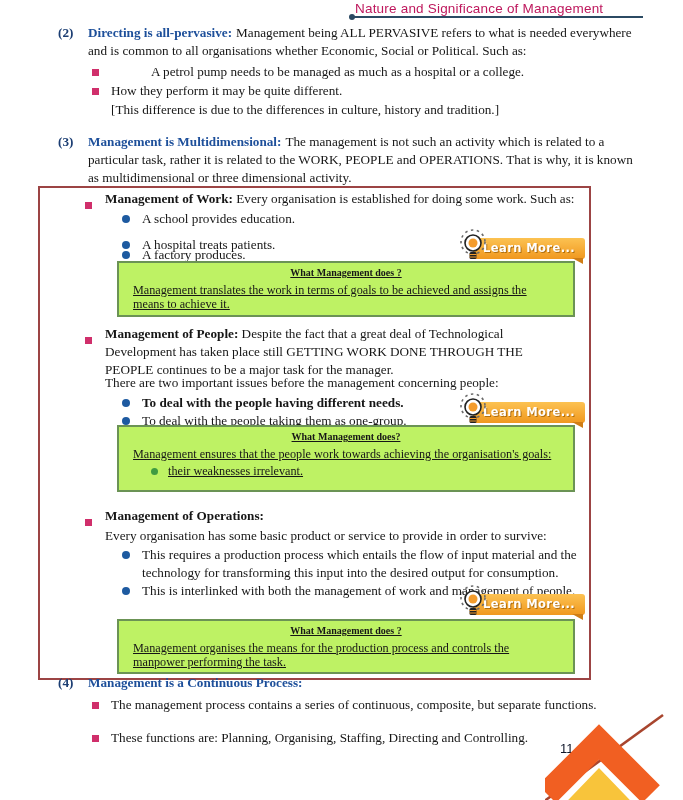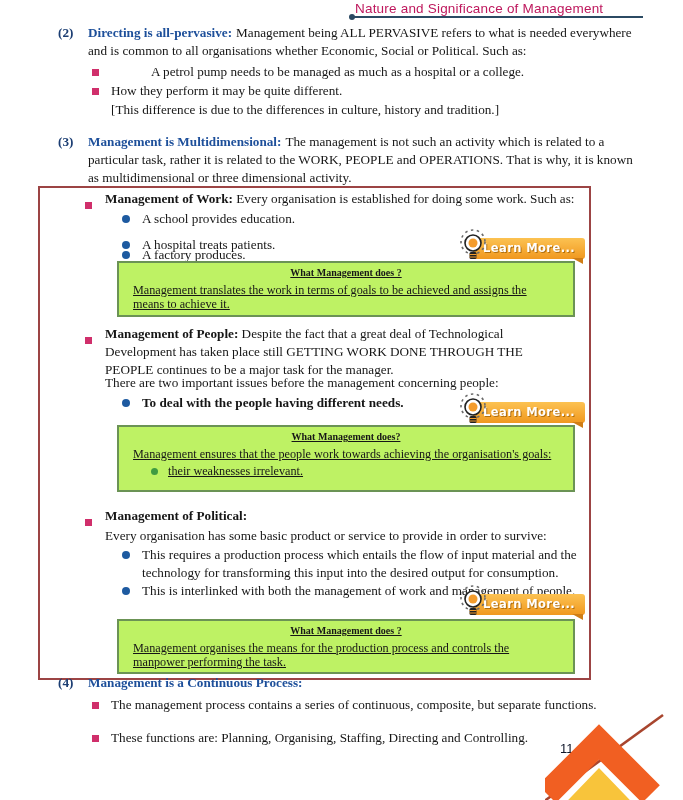--- a/index.html
+++ b/index.html
@@ -131,20 +131,24 @@
     <div class="rb rb-head" style="top:137px;left:45px;width:485px;position:absolute;">
       <span class="sq"></span>
       <span class="bold">Management of People:</span>
       <span>Despite the fact that a great deal of Technological Development has taken place still GETTING WORK DONE THROUGH THE PEOPLE continues to be a major task for the manager.</span>
     </div>
     <div class="rb" style="top:186px;left:65px;width:490px;">There are two important issues before the management concerning people:</div>
     <div class="rb brow" style="top:206px;left:82px;width:430px;font-weight:bold;">
       <span class="bluedot"></span>
       <span>To deal with the people having different needs.</span>
     </div>
+    <div class="rb brow" style="top:224px;left:82px;width:360px;">
+      <span class="bluedot"></span>
+      <span>To deal with the people taking them as one-group.</span>
+    </div>
 
     <div class="callout" style="top:237px;left:77px;width:458px;height:67px;">
       <div class="learn" style="top:-30px;right:-12px;">
         <span class="pill">Learn More...</span>
         <svg class="bulb" width="32" height="40" viewBox="0 0 32 40">
           <circle cx="16" cy="15" r="12" fill="none" stroke="#6b6b6b" stroke-width="1.6" stroke-dasharray="2.5 3.5"></circle>
           <circle cx="16" cy="16" r="8" fill="#fff" stroke="#222" stroke-width="1.6"></circle>
           <circle cx="16" cy="16" r="4.5" fill="#f49c2c"></circle>
           <rect x="12.5" y="25" width="7" height="7" rx="1.5" fill="#222"></rect>
           <line x1="12.5" y1="27.5" x2="19.5" y2="27.5" stroke="#f49c2c" stroke-width="1"></line>
@@ -154,21 +158,21 @@
       <div class="ct">What Management does?</div>
       <div>Management ensures that the people work towards achieving the organisation's goals:</div>
       <div class="gb-row">
         <span class="gdot"></span>
         <span>their weaknesses irrelevant.</span>
       </div>
     </div>
 
     <div class="rb rb-head" style="top:319px;left:45px;width:485px;position:absolute;">
       <span class="sq"></span>
-      <span class="bold">Management of Political:</span>
+      <span class="bold">Management of Operations:</span>
     </div>
     <div class="rb" style="top:339px;left:65px;width:490px;">Every organisation has some basic product or service to provide in order to survive:</div>
     <div class="rb brow" style="top:358px;left:82px;width:475px;">
       <span class="bluedot"></span>
       <span>This requires a production process which entails the flow of input material and the technology for transforming this input into the desired output for consumption.</span>
     </div>
     <div class="rb brow" style="top:394px;left:82px;width:475px;">
       <span class="bluedot"></span>
       <span>This is interlinked with both the management of work and management of people.</span>
     </div>

